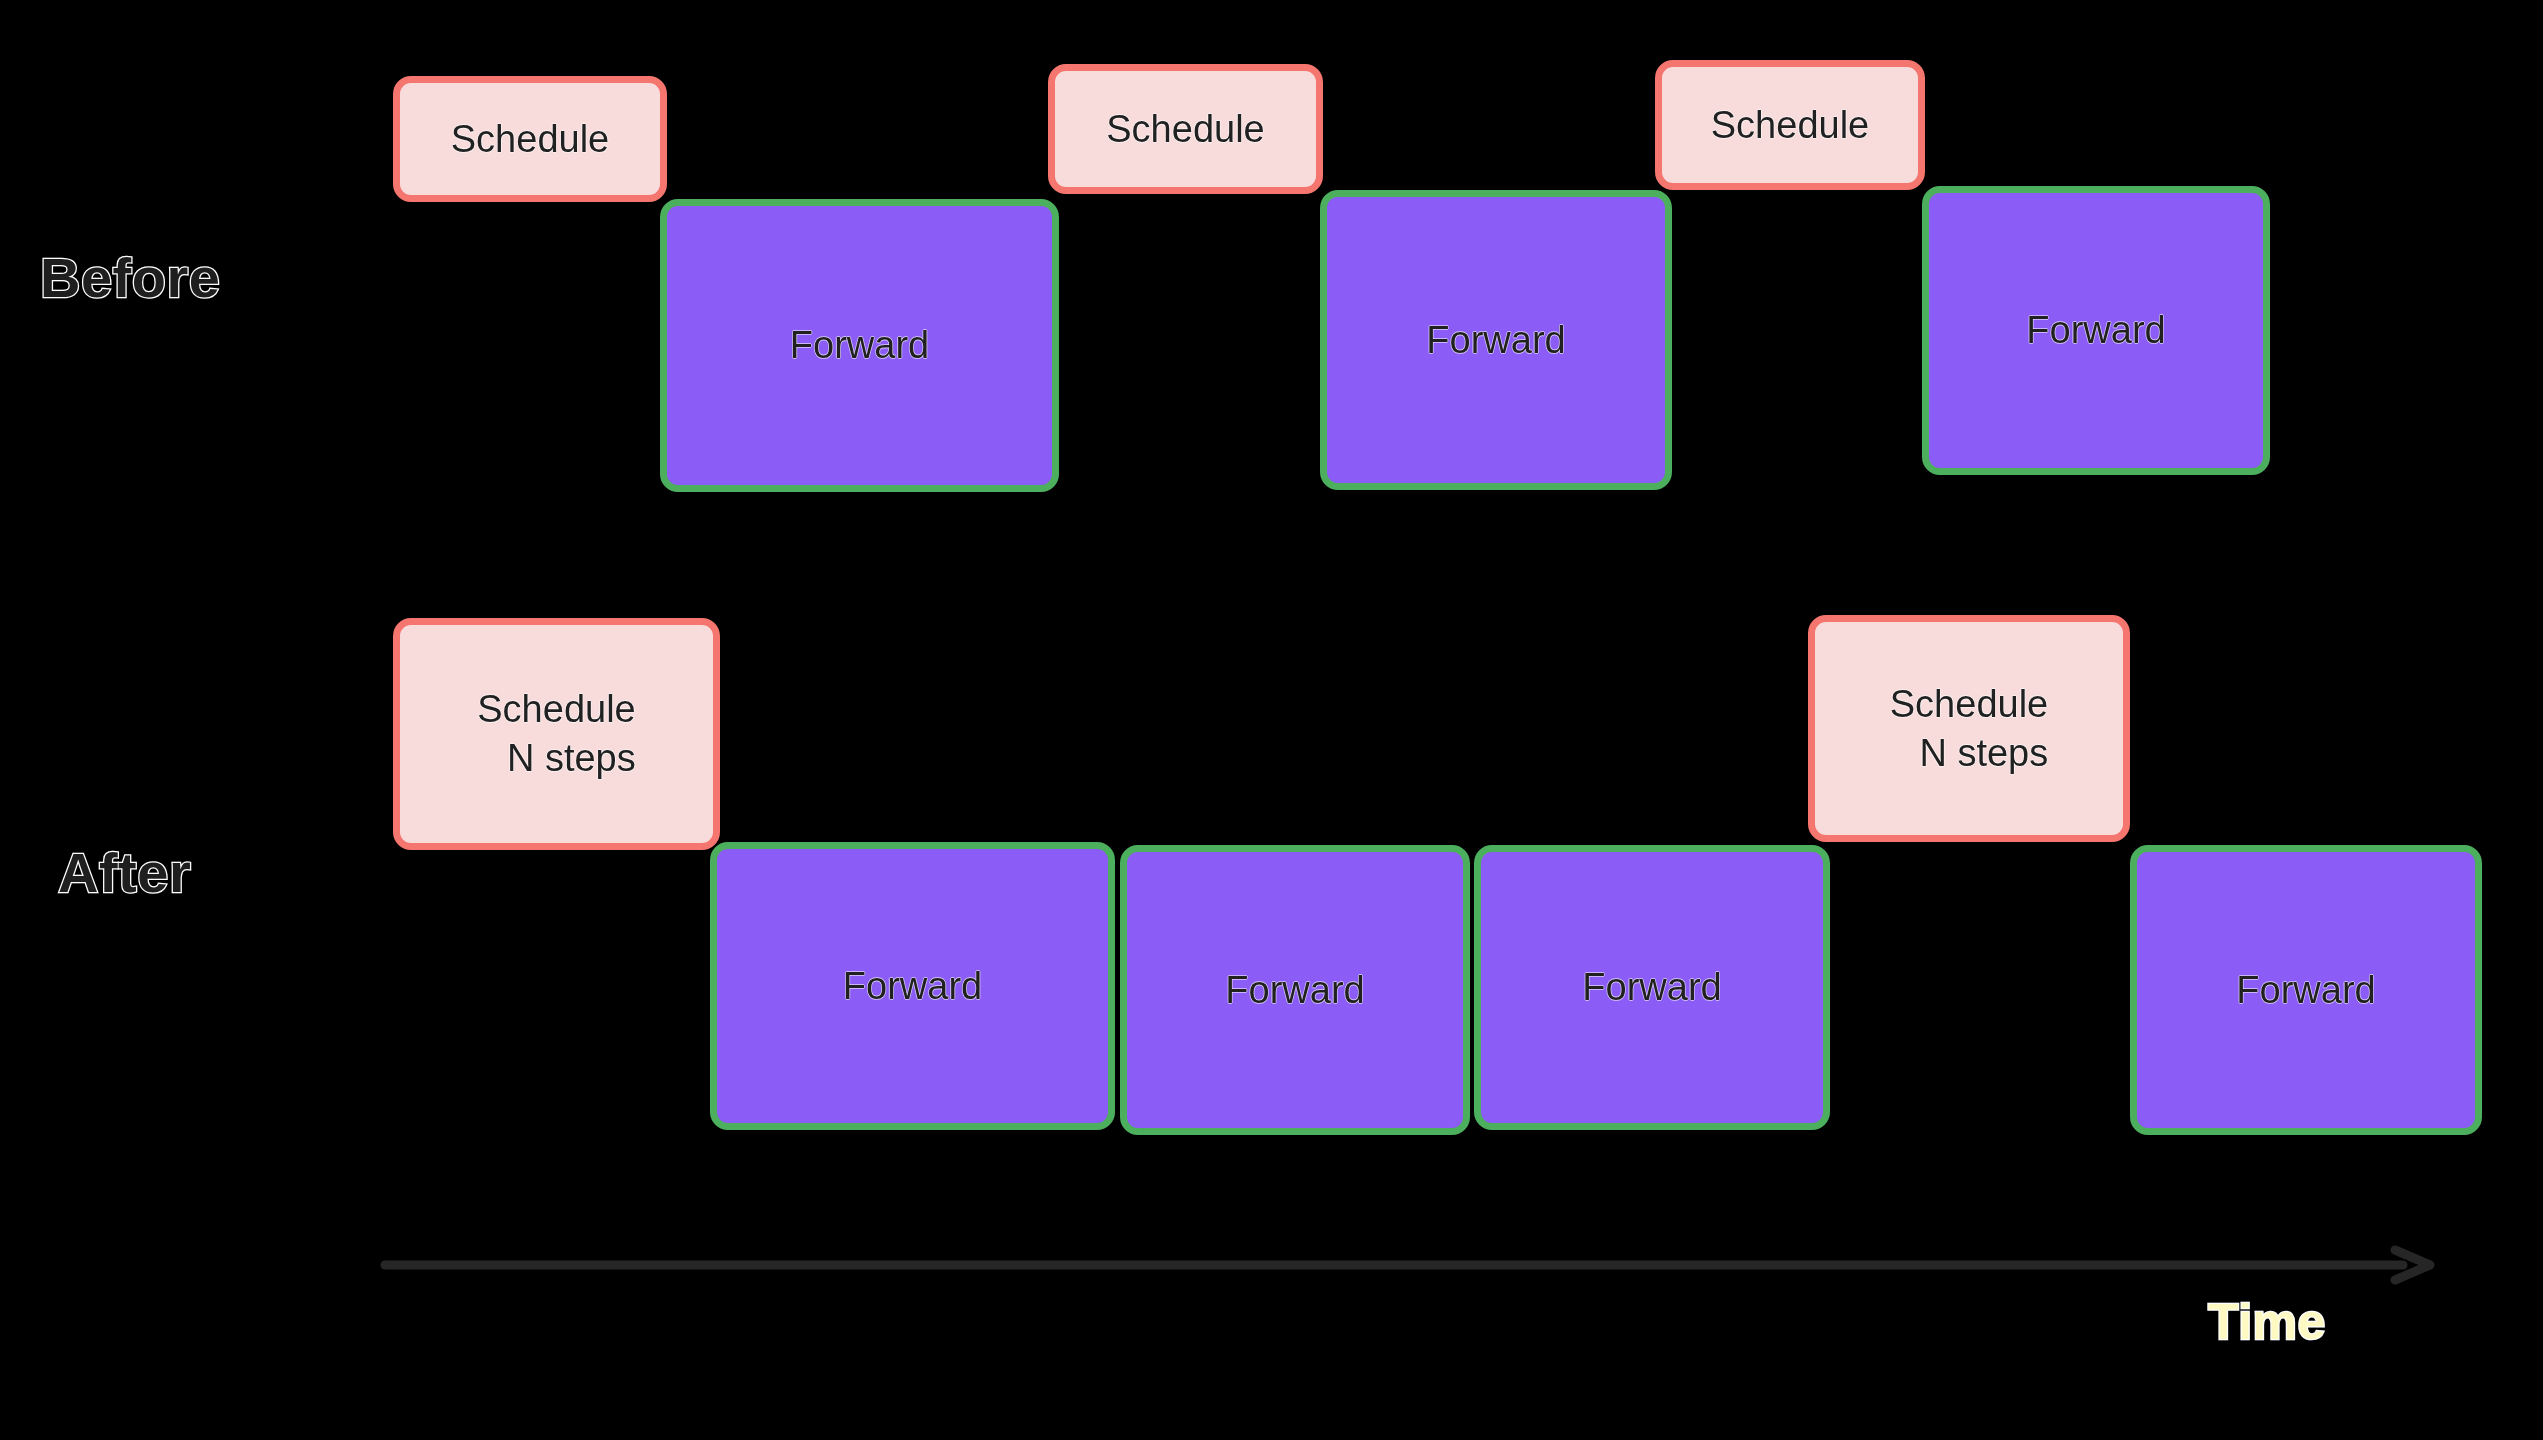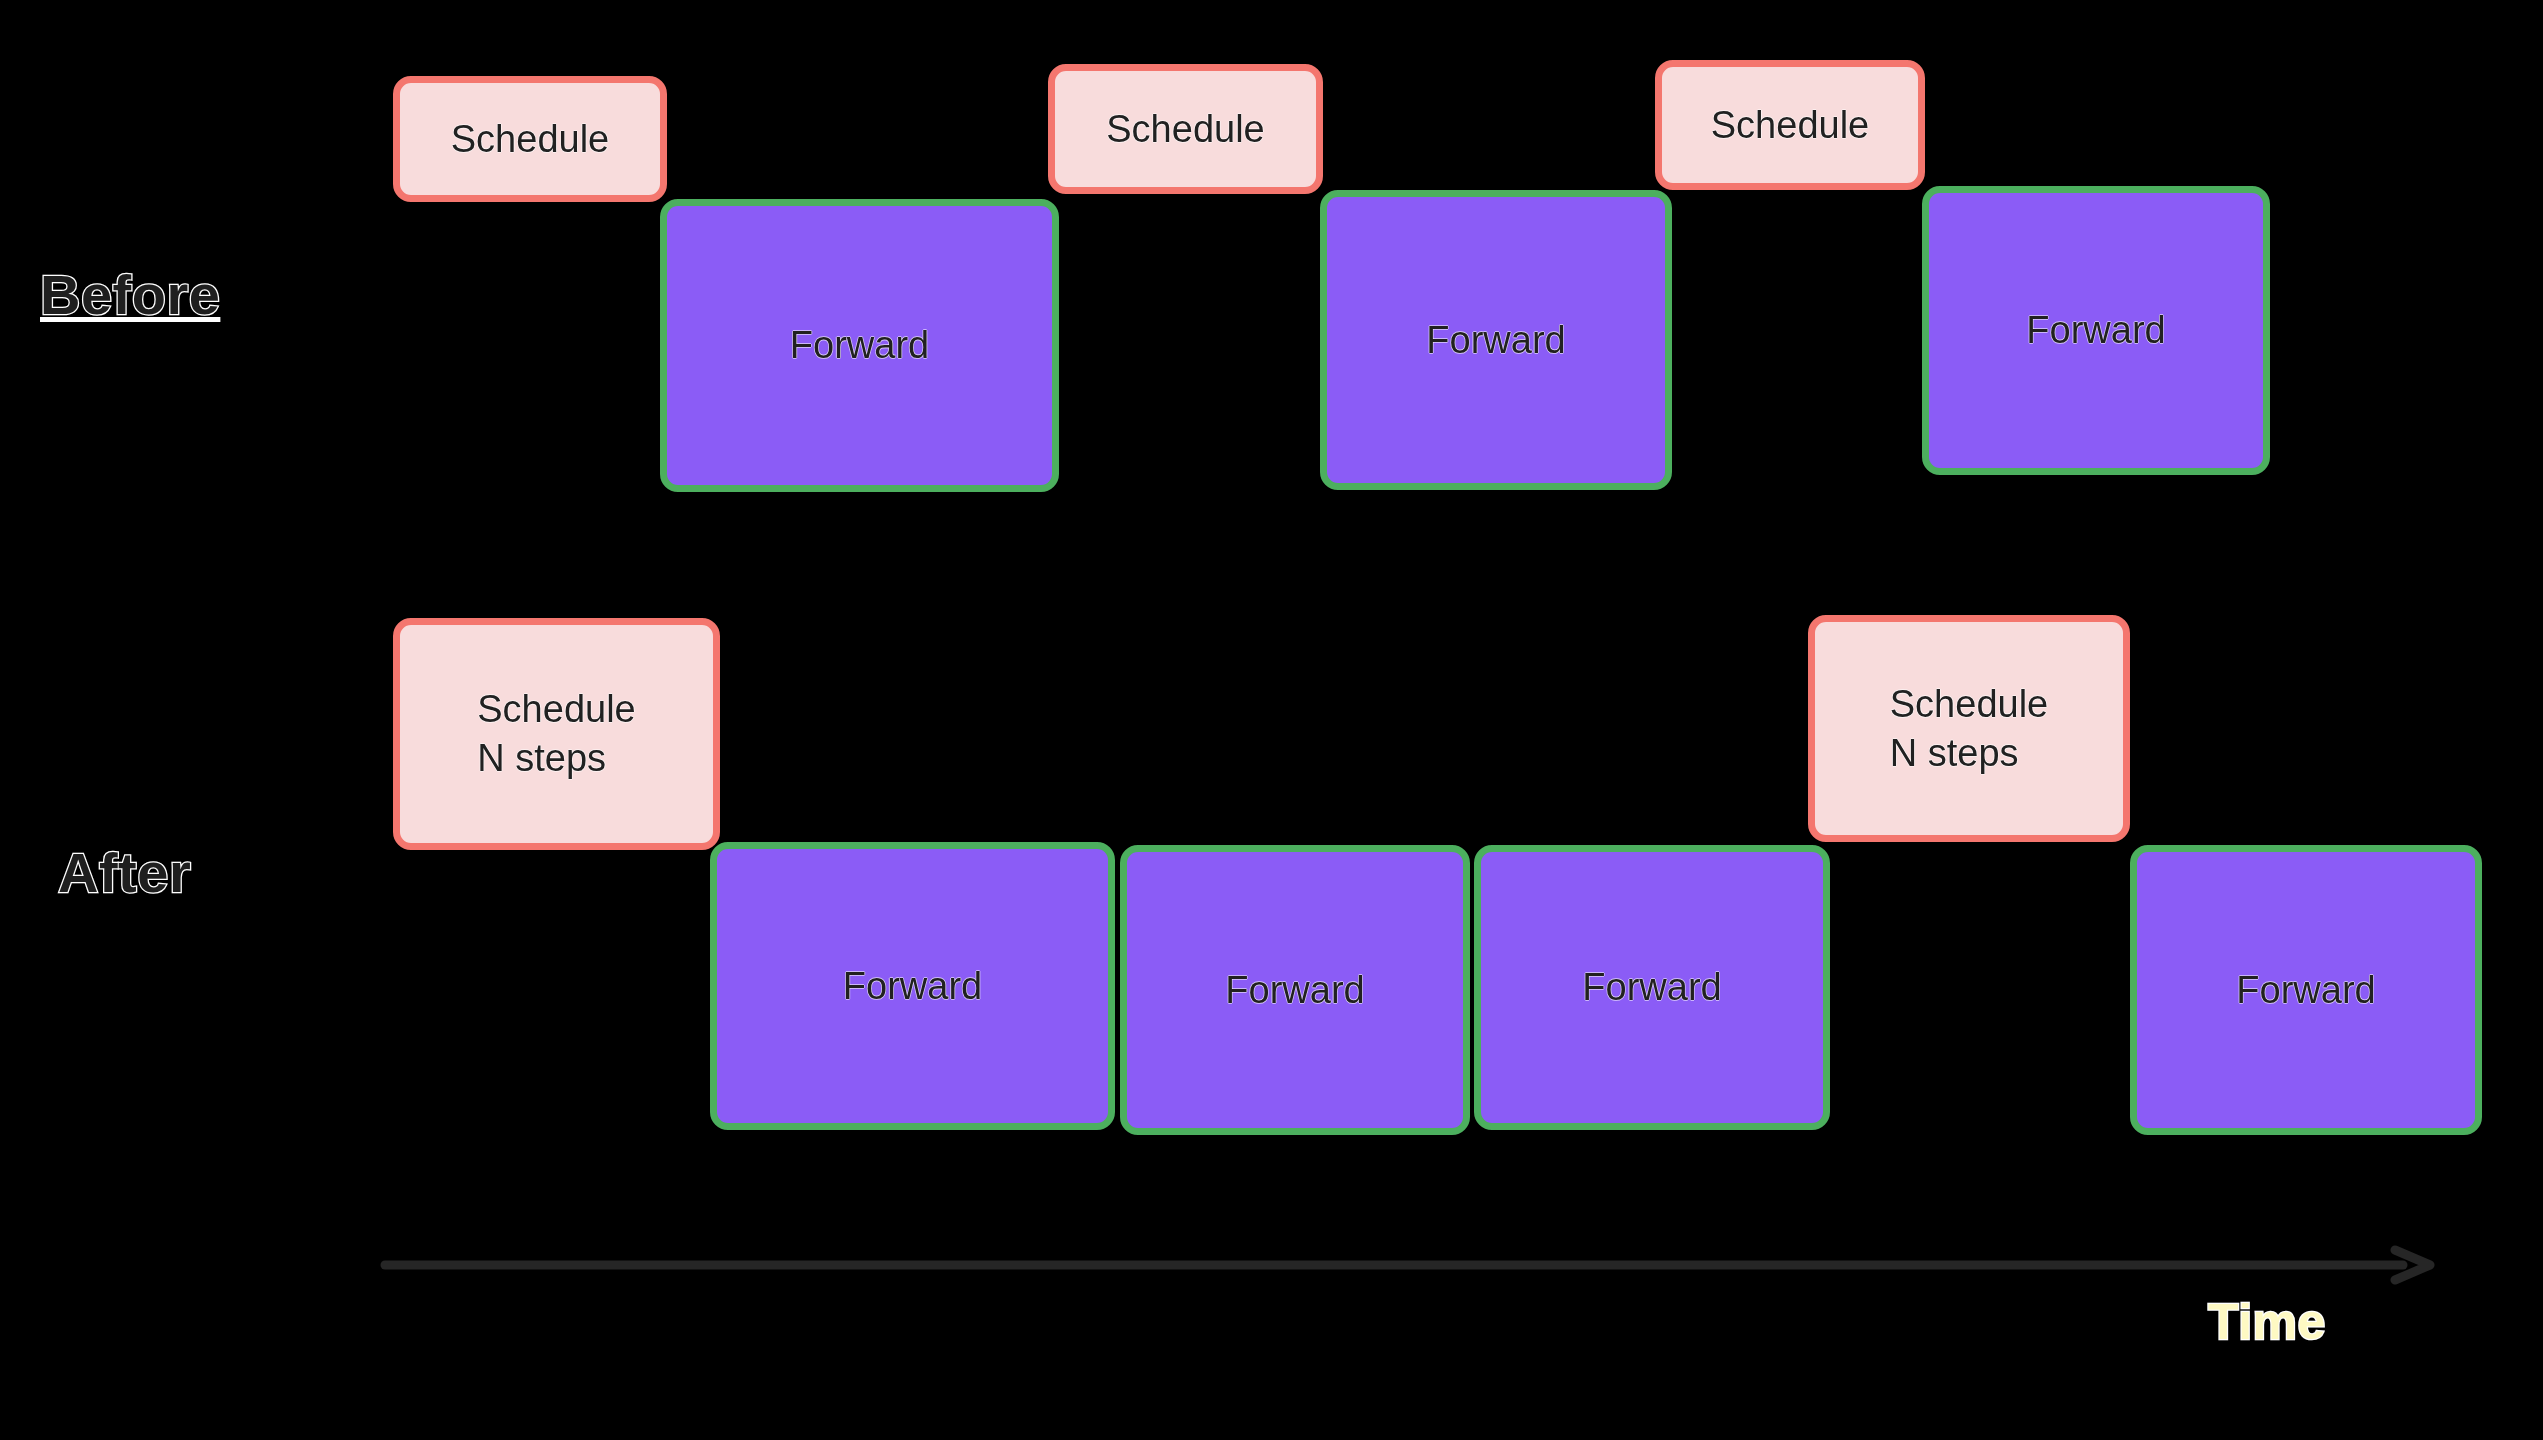--- a/index.html
+++ b/index.html
@@ -30,21 +30,21 @@
   }
 
   
   .box {
     position: absolute;
     box-sizing: border-box;
     border-radius: 18px;
     display: flex;
     align-items: center;
     justify-content: center;
-    text-align: left;
+    text-align: right;
     line-height: 1.28;
     color: #212121;
     font-weight: 500;
     white-space: pre-line;
     text-shadow:
        0.8px 0 0 rgba(255,255,255,.55),
       -0.8px 0 0 rgba(255,255,255,.55),
        0 0.8px 0 rgba(255,255,255,.55),
        0 -0.8px 0 rgba(255,255,255,.55);
   }
@@ -79,21 +79,21 @@
     letter-spacing: 0.5px;
     line-height: 1;
   }
 </style>
 </head>
 <body>
 
 <div id="canvas">
 
   <div>
-    <div class="row-label" style="left:40px; top:267px;text-decoration:underline;">Before</div>
+    <div class="row-label" style="left:40px; top:250px;">Before</div>
 
     <div class="box schedule" style="left:393px; top:76px; width:274px; height:126px; font-size:38px;">Schedule</div>
 
     <div class="box forward" style="left:660px; top:199px; width:399px; height:293px; font-size:38px;">Forward</div>
 
     <div class="box schedule" style="left:1048px; top:64px; width:275px; height:130px; font-size:38px;">Schedule</div>
 
     <div class="box forward" style="left:1320px; top:190px; width:352px; height:300px; font-size:38px;">Forward</div>
 
     <div class="box schedule" style="left:1655px; top:60px; width:270px; height:130px; font-size:38px;">Schedule</div>

